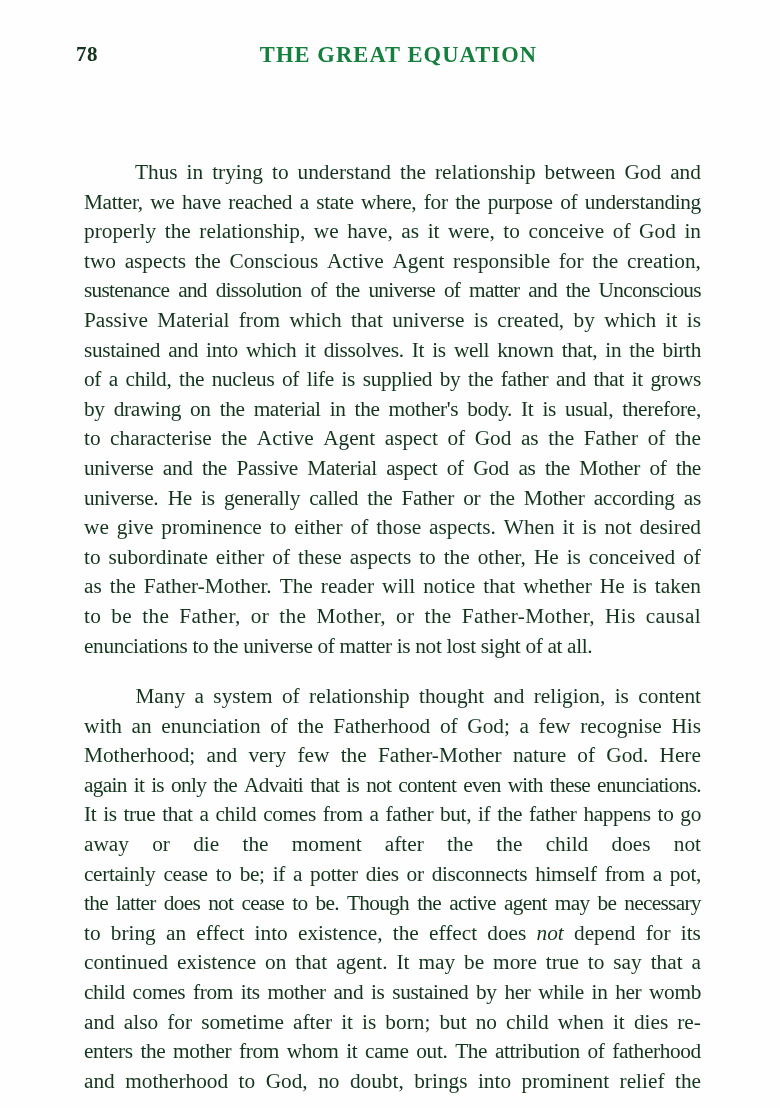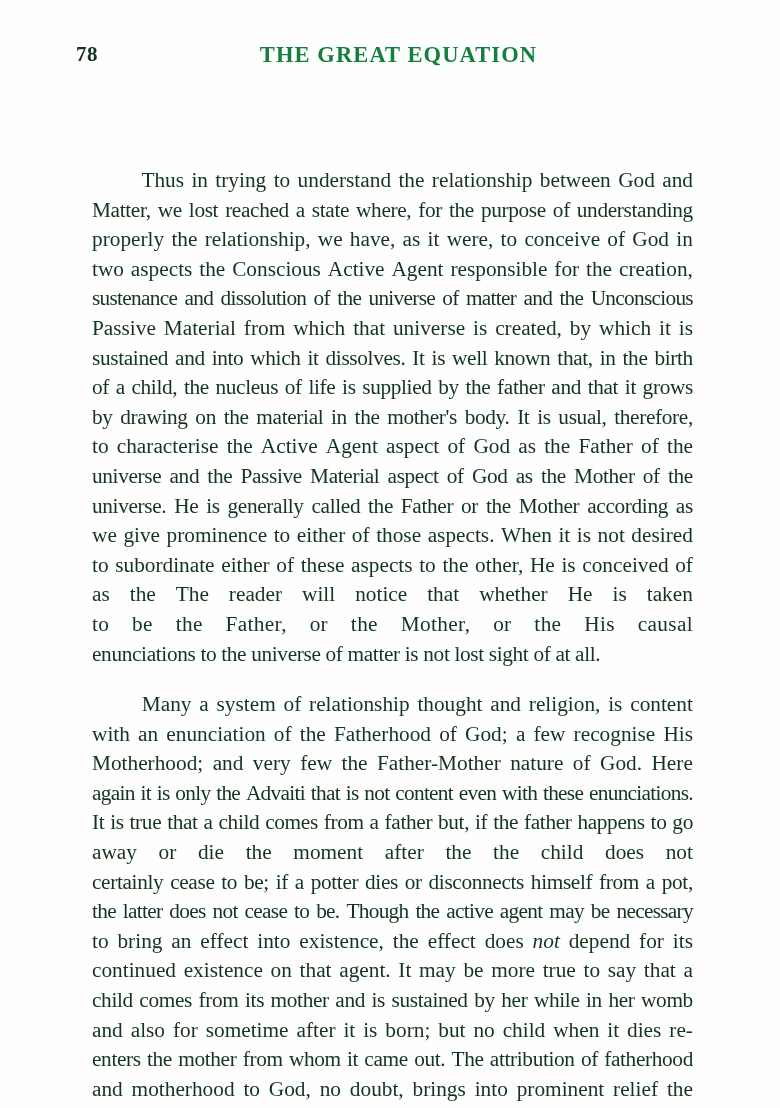--- a/index.html
+++ b/index.html
@@ -74,21 +74,21 @@
 
   
   .body-block {
     position: absolute;
     left: 76px;
     top: 150px;
     width: 633px;
   }
 
   .para {
-    margin: 16px;
+    margin: 8px;
   }
   .para + .para {
     margin-top: 21px;
   }
 
   
   .ln {
     display: block;
     height: 29.6px;
     line-height: 29.6px;
@@ -147,21 +147,21 @@
           <span>understand</span>
           <span>the</span>
           <span>relationship</span>
           <span>between</span>
           <span>God</span>
           <span>and</span>
         </span>
       <span class="ln j tight">
           <span>Matter,</span>
           <span>we</span>
-          <span>lost</span>
+          <span>have</span>
           <span>reached</span>
           <span>a</span>
           <span>state</span>
           <span>where,</span>
           <span>for</span>
           <span>the</span>
           <span>purpose</span>
           <span>of</span>
           <span>understanding</span>
         </span>
@@ -338,40 +338,42 @@
           <span>the</span>
           <span>other,</span>
           <span>He</span>
           <span>is</span>
           <span>conceived</span>
           <span>of</span>
         </span>
       <span class="ln j">
           <span>as</span>
           <span>the</span>
+          <span>Father-Mother.</span>
           <span>The</span>
           <span>reader</span>
           <span>will</span>
           <span>notice</span>
           <span>that</span>
           <span>whether</span>
           <span>He</span>
           <span>is</span>
           <span>taken</span>
         </span>
       <span class="ln j loose">
           <span>to</span>
           <span>be</span>
           <span>the</span>
           <span>Father,</span>
           <span>or</span>
           <span>the</span>
           <span>Mother,</span>
           <span>or</span>
           <span>the</span>
+          <span>Father-Mother,</span>
           <span>His</span>
           <span>causal</span>
         </span>
       <span class="ln last tight">enunciations to the universe of matter is not lost sight of at all.</span>
     </p>
 
     <p class="para">
       <span class="ln j">
           <span class="indent"></span>
           <span>Many</span>

